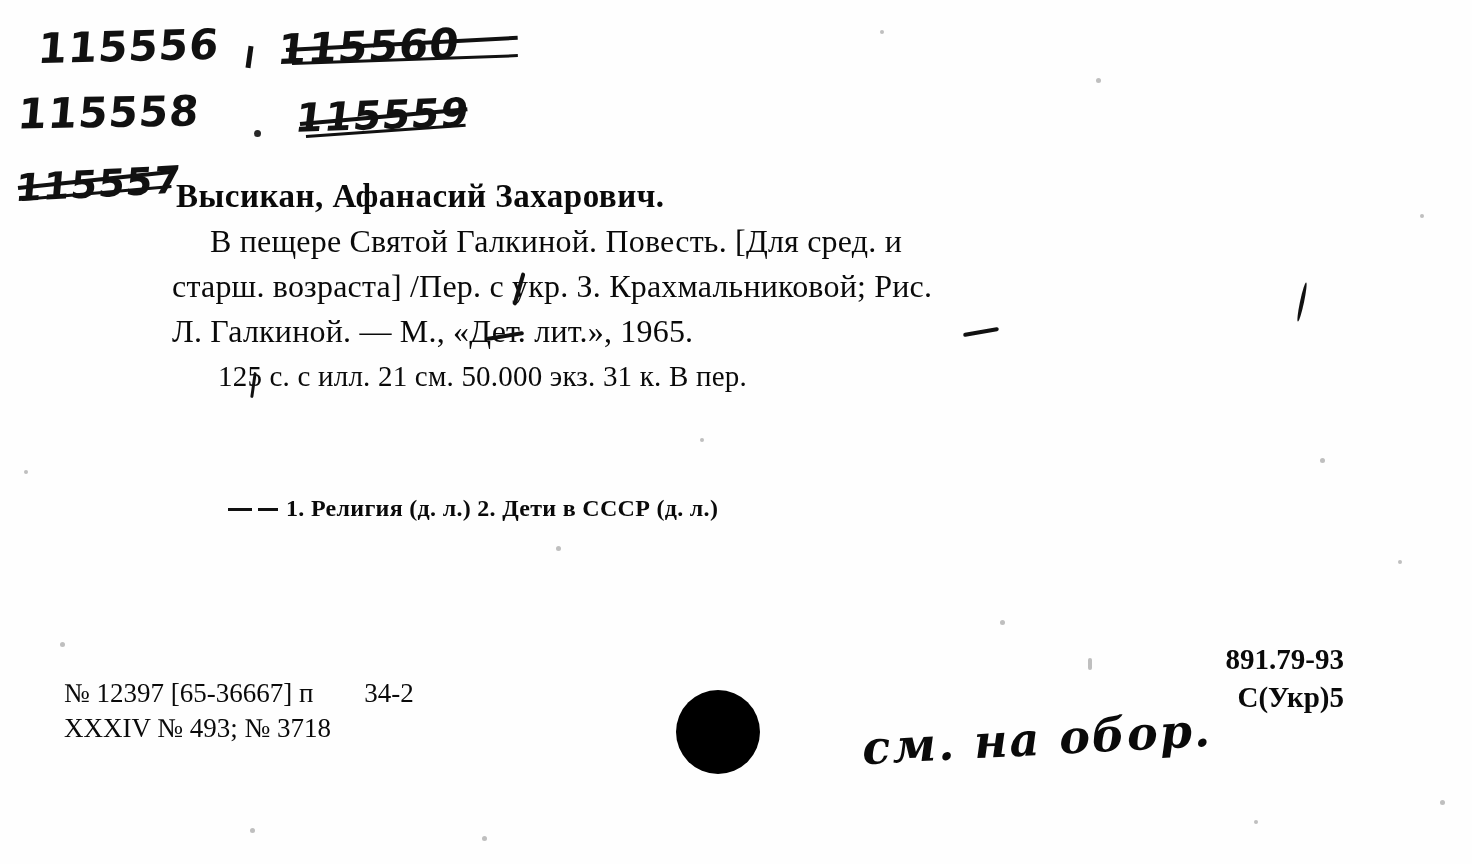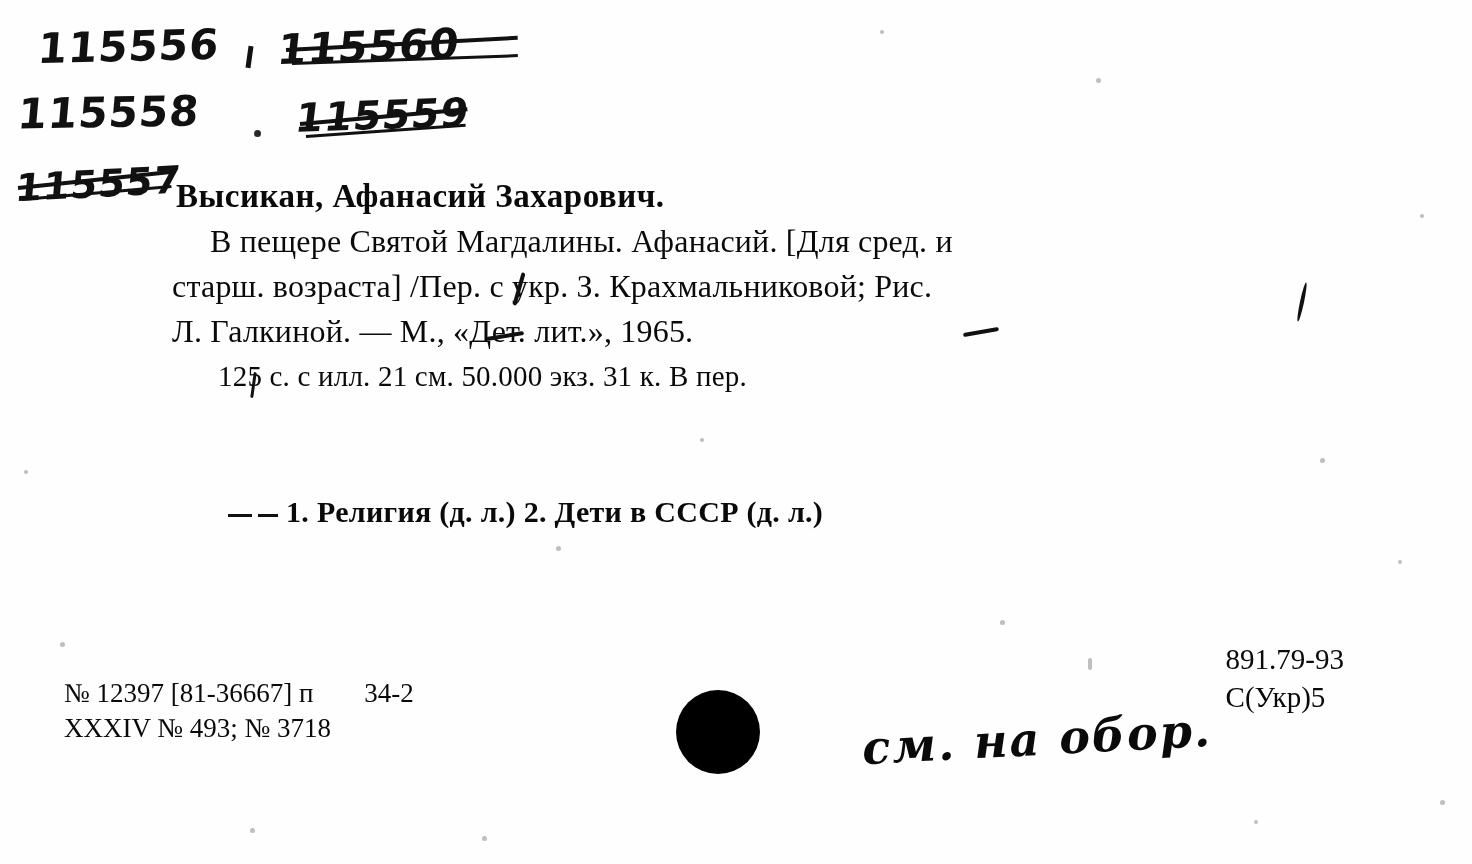--- a/index.html
+++ b/index.html
@@ -88,21 +88,21 @@
     position: absolute;
     background: #111;
     border-radius: 2px;
   }
 
   
   .tracings {
     position: absolute;
     left: 228px;
     top: 495px;
-    font-size: 30px;
+    font-size: 24px;
     font-weight: 700;
     letter-spacing: .3px;
     white-space: nowrap;
   }
   .dash-lead {
     display: inline-block;
     width: 58px;
     position: relative;
     top: -8px;
   }
@@ -122,23 +122,23 @@
     line-height: 35px;
     white-space: nowrap;
   }
   .ctrl .col2 { display: inline-block; margin-left: 44px; }
 
   
   .classif {
     position: absolute;
     right: 128px;
     top: 640px;
-    text-align: left;
+    text-align: right;
     font-size: 29px;
-    font-weight: 400;
+    font-weight: 700;
     line-height: 38px;
   }
 
   
   .dot {
     position: absolute;
     left: 676px;
     top: 690px;
     width: 84px;
     height: 84px;
@@ -178,41 +178,41 @@
   <div class="hand hand-4">115559</div>
   <div class="strike" style="left:300px; top:122px; width:168px; height:4px; transform: rotate(-5deg);"></div>
   <div class="strike" style="left:306px; top:135px; width:160px; height:3px; transform: rotate(-4deg);"></div>
 
   <div class="hand hand-5">115557</div>
   <div class="strike" style="left:18px; top:186px; width:156px; height:4px; transform: rotate(-6deg);"></div>
   <div class="strike" style="left:22px; top:198px; width:150px; height:3px; transform: rotate(-5deg);"></div>
 
   <div class="bib">
     <div class="author">Высикан, Афанасий Захарович.</div>
-    <div class="body-line indent">В пещере Святой Магдалины. Афанасий. [Для сред.  и</div>
+    <div class="body-line indent">В пещере Святой Галкиной. Повесть. [Для сред.  и</div>
     <div class="body-line">старш. возраста] /Пер. с укр. З. Крахмальниковой; Рис.</div>
     <div class="body-line">Л. Галкиной. — М., «Дет. лит.», 1965.</div>
     <div class="phys">125 с. с илл.    21 см.     50.000 экз. 31 к. В пер.</div>
   </div>
 
   <div class="pen" style="left:517px; top:272px; width:4px; height:34px; transform: rotate(16deg);"></div>
   <div class="pen" style="left:1300px; top:282px; width:4px; height:40px; transform: rotate(12deg); border-radius:50%;"></div>
   <div class="pen" style="left:486px; top:334px; width:38px; height:4px; transform: rotate(-9deg);"></div>
   <div class="pen" style="left:963px; top:330px; width:36px; height:4px; transform: rotate(-10deg);"></div>
   <div class="pen" style="left:252px; top:372px; width:3px; height:26px; transform: rotate(8deg);"></div>
 
   <div class="tracings">
     <span class="dash-lead">
       <i style="left:0; width:24px;"></i><i style="left:30px; width:20px;"></i>
     </span><span>1. Религия (д. л.) 2. Дети в СССР (д. л.)</span>
   </div>
 
   <div class="ctrl">
     <div>
-      <span>№ 12397  [81-36667]  п</span>
+      <span>№ 12397  [65-36667]  п</span>
       <span class="col2">34-2</span>
     </div>
     <div>XXXIV № 493; № 3718</div>
   </div>
 
   <div class="classif">
     <div>891.79-93</div>
     <div>С(Укр)5</div>
   </div>
 

